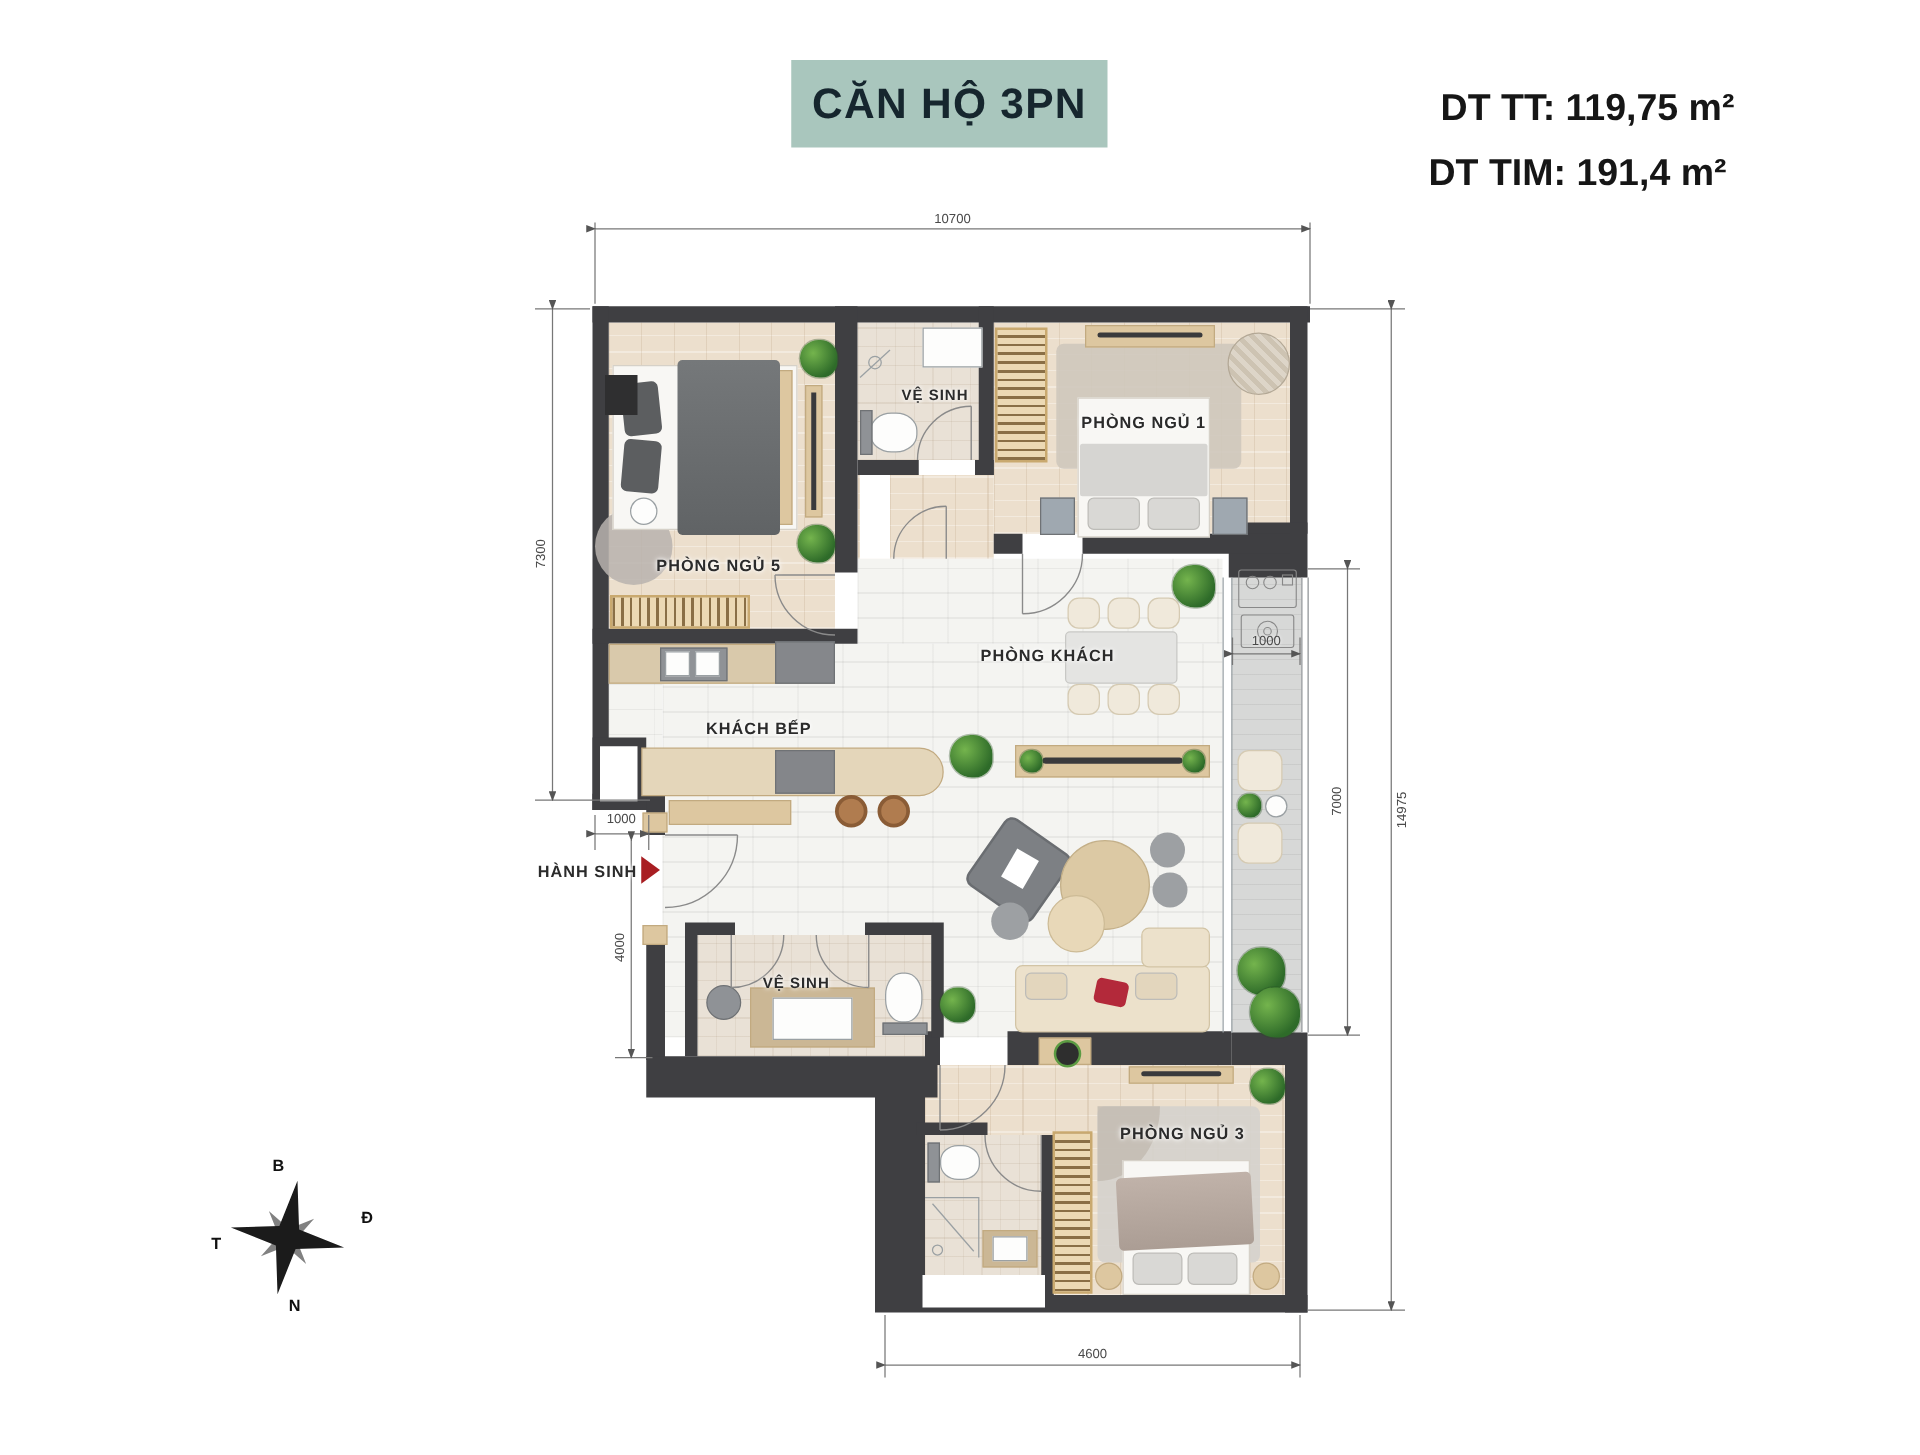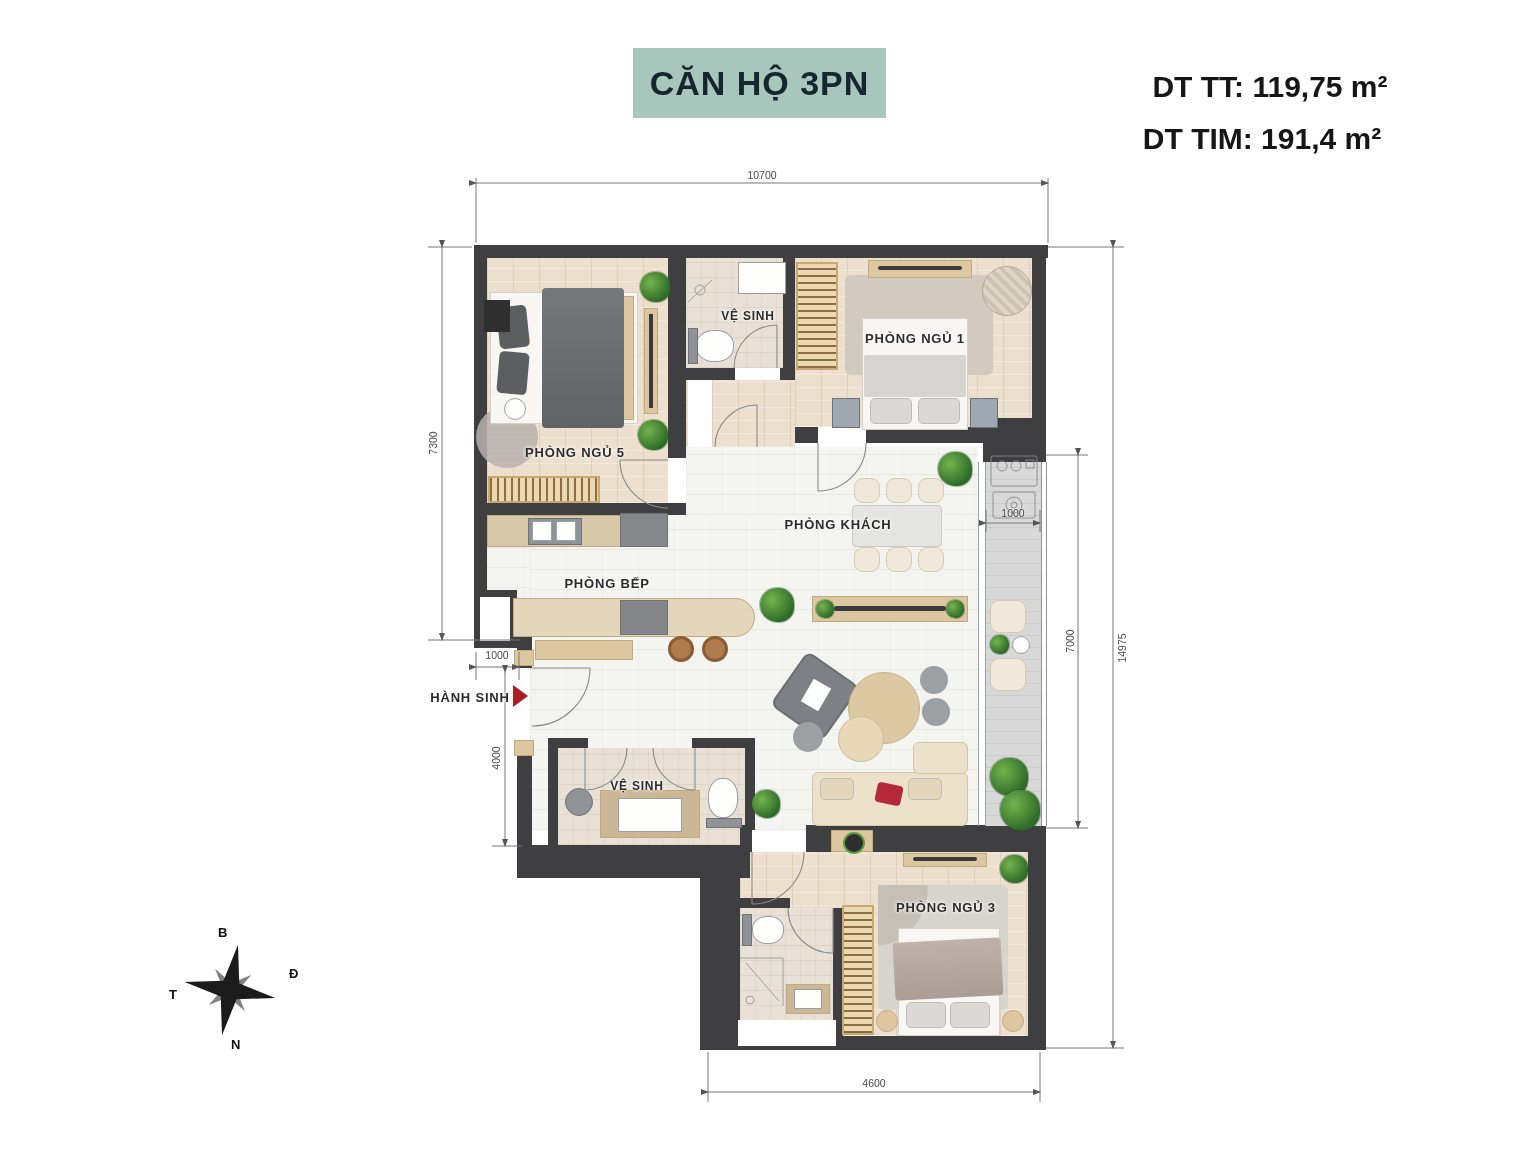--- a/index.html
+++ b/index.html
@@ -290,21 +290,21 @@
       <path d="M740,958 L783,958 L783,1006"></path>
         <path d="M746,963 L779,1001"></path>
         <circle cx="750" cy="1000" r="4"></circle>
     </g>
   </svg>
 
   <div class="abs room-label" style="left:575px;top:452px;">PHÒNG NGỦ 5</div>
   <div class="abs room-label" style="left:748px;top:316px;font-size:12px;">VỆ SINH</div>
   <div class="abs room-label" style="left:915px;top:338px;">PHÒNG NGỦ 1</div>
   <div class="abs room-label" style="left:838px;top:524px;">PHÒNG KHÁCH</div>
-  <div class="abs room-label" style="left:607px;top:583px;">PHÒNG BẾP</div>
+  <div class="abs room-label" style="left:607px;top:583px;">KHÁCH BẾP</div>
   <div class="abs room-label" style="left:637px;top:786px;font-size:12px;">VỆ SINH</div>
   <div class="abs room-label" style="left:946px;top:907px;">PHÒNG NGỦ 3</div>
   <div class="abs room-label" style="left:470px;top:697px;">HÀNH SINH</div>
   <div class="abs arrow-red" style="left:513px;top:685px;"></div>
 
   <div class="abs dim-label" style="left:762px;top:175px;">10700</div>
   <div class="abs dim-label rot" style="left:433px;top:443px;">7300</div>
   <div class="abs dim-label" style="left:497px;top:655px;">1000</div>
   <div class="abs dim-label rot" style="left:496px;top:758px;">4000</div>
   <div class="abs dim-label rot" style="left:1122px;top:648px;">14975</div>

